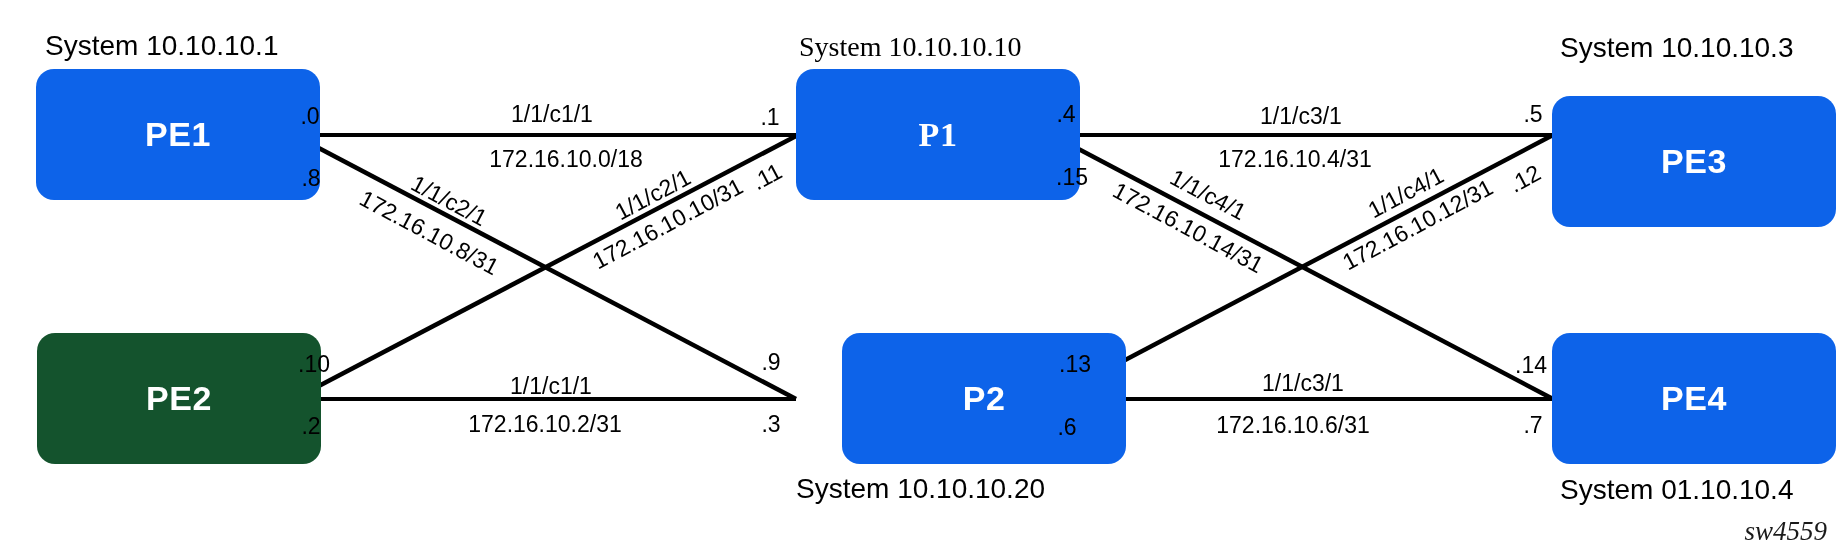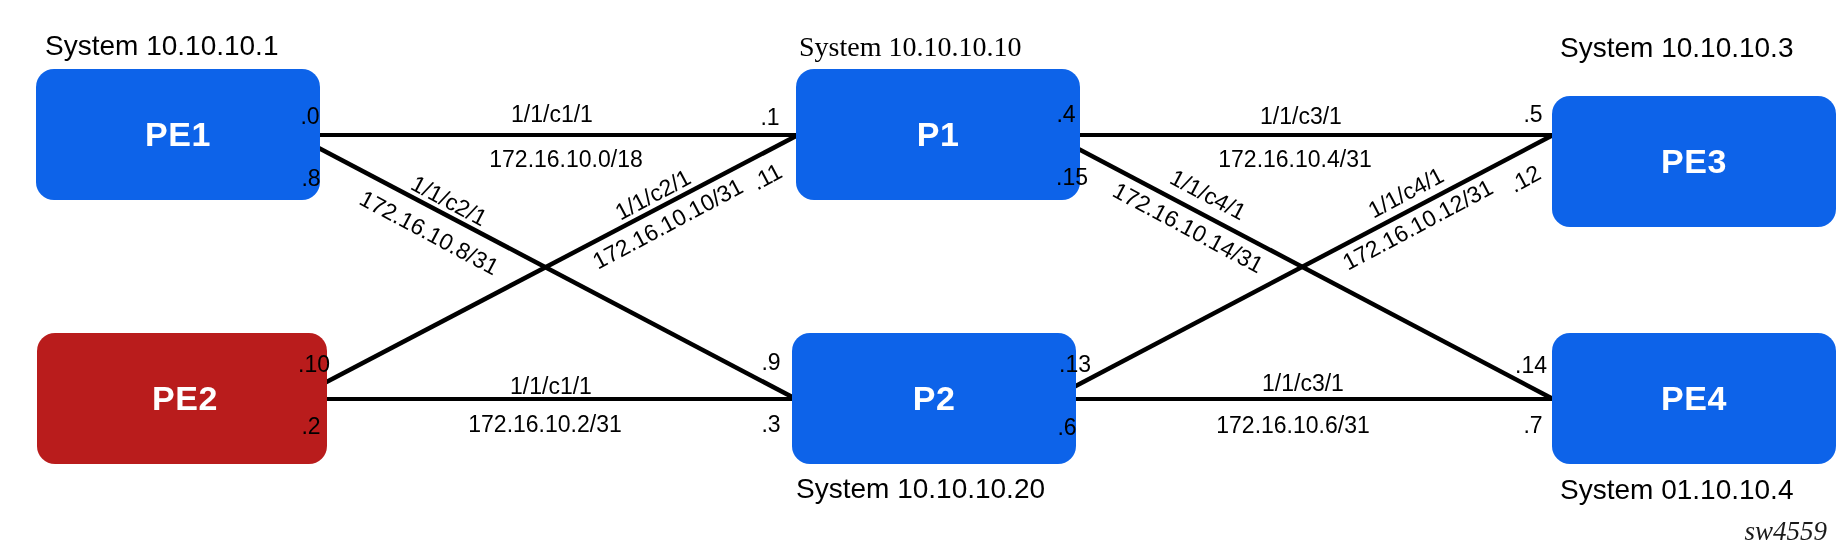--- a/index.html
+++ b/index.html
@@ -48,21 +48,21 @@
     white-space: nowrap;
     transform: translate(-50%, -50%);
   }
   .rot-cw  { transform: translate(-50%, -50%) rotate(28deg); }
   .rot-ccw { transform: translate(-50%, -50%) rotate(-28deg); }
   
   .n-pe1 { left: 36px;   top: 69px;  }
   .n-p1  { left: 796px;  top: 69px;  }
   .n-pe3 { left: 1552px; top: 69px; margin-top: 27px;  }
   .n-pe2 { left: 37px;   top: 333px; }
-  .n-p2  { left: 792px;  top: 333px; }
+  .n-p2  { left: 842px;  top: 333px; }
   .n-pe4 { left: 1552px; top: 333px; }
   
   .s-pe1 { left: 45px;   top: 30px;  }
   .s-p1  { left: 799px;  top: 31px; font-family: Liberation Serif, serif;  }
   .s-pe3 { left: 1560px; top: 32px;  }
   .s-pe2 { left: 46px;   top: 474px; }
   .s-p2  { left: 796px;  top: 473px; }
   .s-pe4 { left: 1560px; top: 474px; }
   
   .p-l1  { left: 552px;  top: 114px; }
@@ -127,27 +127,27 @@
     <line x1="1051" y1="399" x2="1553" y2="399" stroke="#000" stroke-width="4"></line>
     <line x1="294" y1="135" x2="796" y2="399" stroke="#000" stroke-width="4.5"></line>
     <line x1="294" y1="399" x2="798" y2="135" stroke="#000" stroke-width="4.5"></line>
     <line x1="1052" y1="135" x2="1553" y2="399" stroke="#000" stroke-width="4.5"></line>
     <line x1="1051" y1="399" x2="1553" y2="135" stroke="#000" stroke-width="4.5"></line>
   </svg>
 
   <div class="node n-pe1" style="background: rgb(13, 99, 233);">
     <span class="node-label">PE1</span>
   </div>
-  <div class="node n-p1" style="background: rgb(13, 99, 233);">
+  <div class="node n-p1" style="background: rgb(13, 99, 233); font-family: Liberation Serif, serif;">
     <span class="node-label">P1</span>
   </div>
   <div class="node n-pe3" style="background: rgb(13, 99, 233);">
     <span class="node-label">PE3</span>
   </div>
-  <div class="node n-pe2" style="background: #b91c1c; padding-left: 6px;">
+  <div class="node n-pe2" style="background: #14532d;">
     <span class="node-label">PE2</span>
   </div>
   <div class="node n-p2" style="background: rgb(13, 99, 233);">
     <span class="node-label">P2</span>
   </div>
   <div class="node n-pe4" style="background: rgb(13, 99, 233);">
     <span class="node-label">PE4</span>
   </div>
 
   <div class="sys-label s-pe1">System 10.10.10.1</div>

